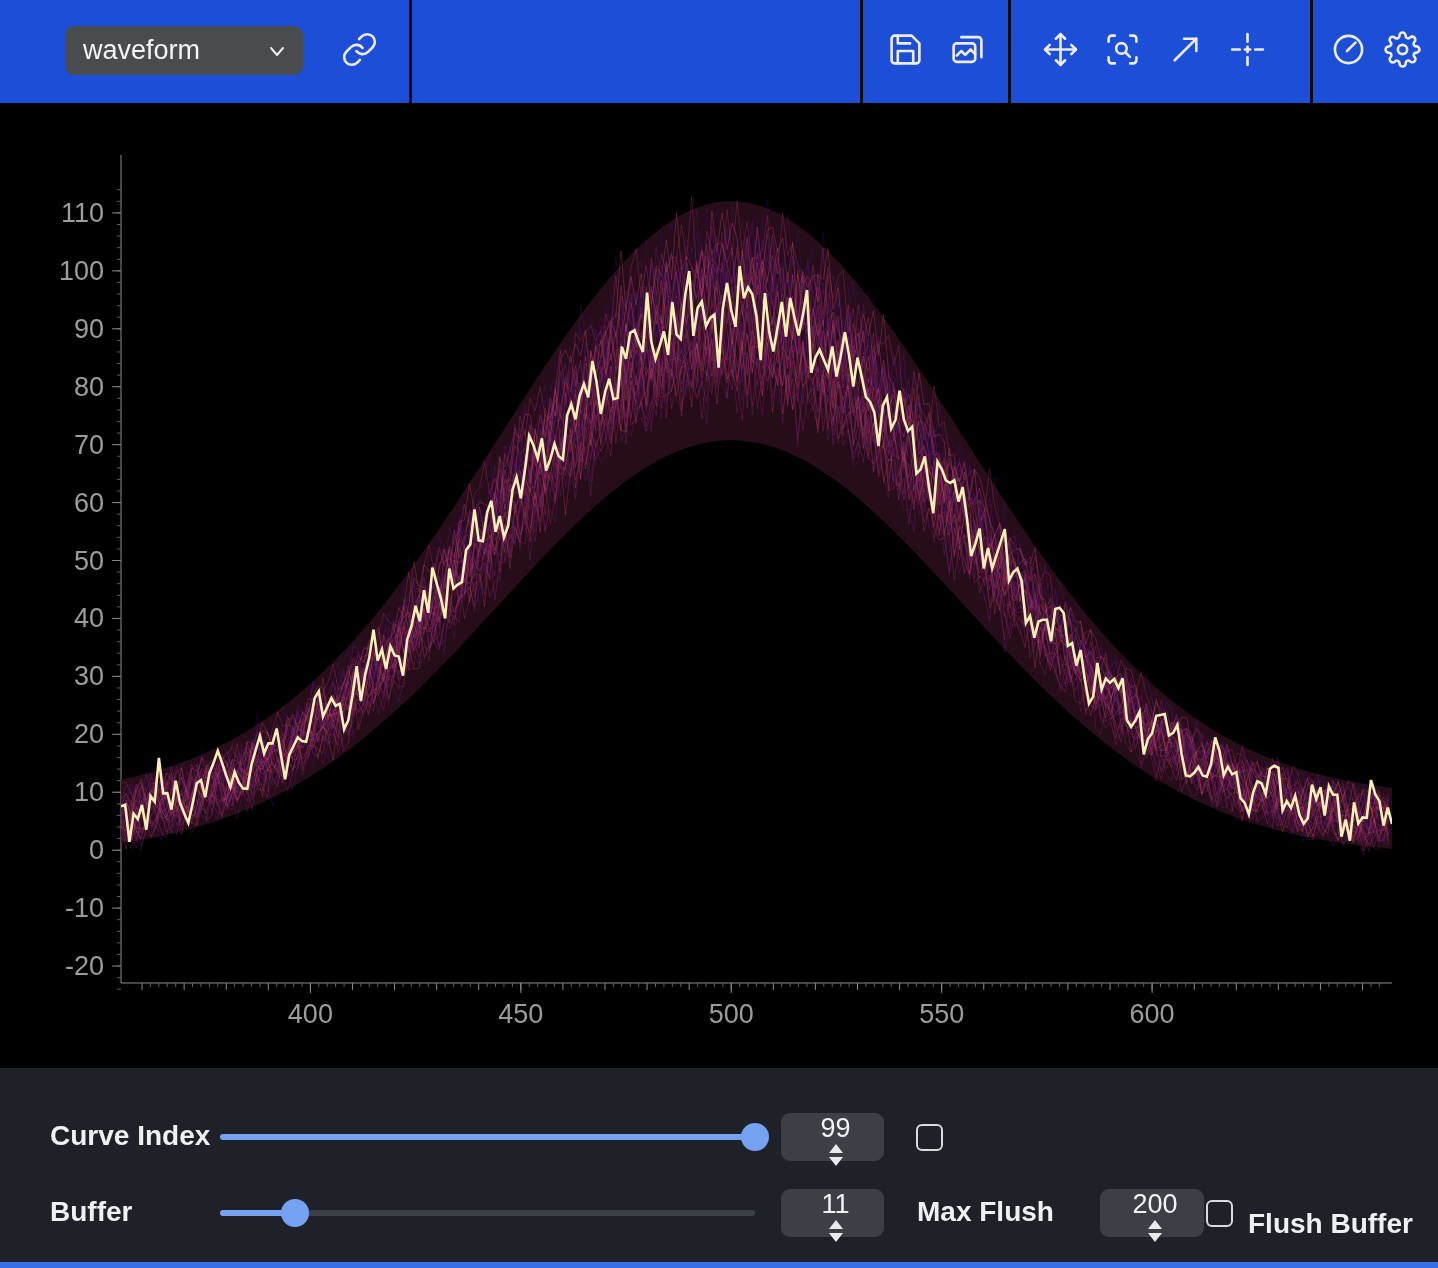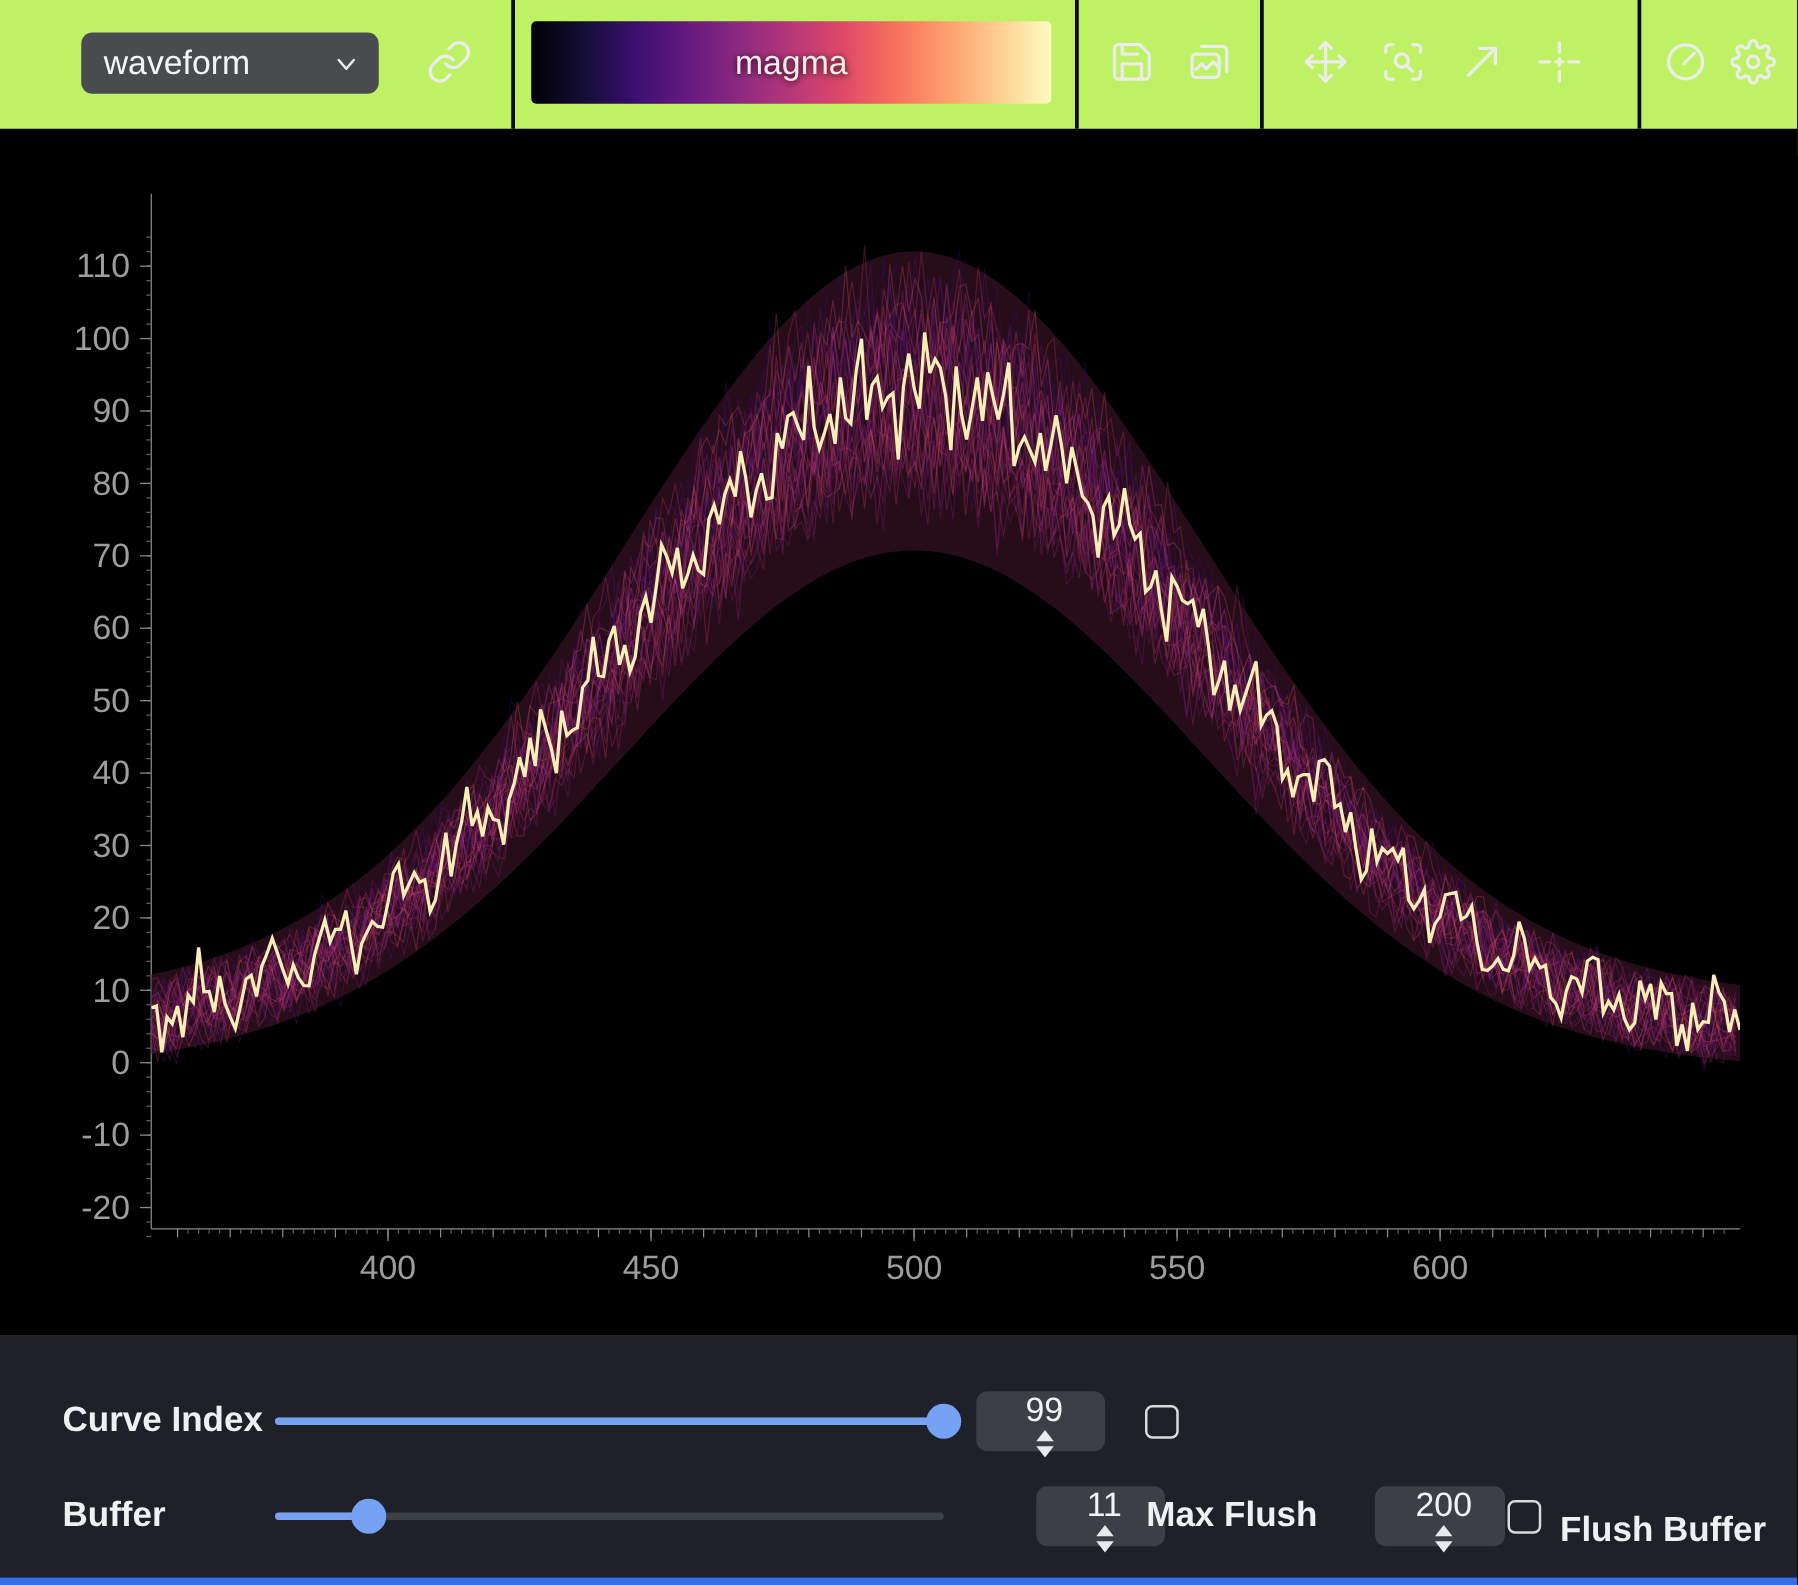--- a/index.html
+++ b/index.html
@@ -1,21 +1,21 @@
 <!DOCTYPE html>
 <html><head>
 <meta charset="utf-8">
 <style>
   * { margin:0; padding:0; box-sizing:border-box; }
   html,body { background:#000; }
   body { font-family:"Liberation Sans", sans-serif; }
   .app { position:relative; width:1438px; height:1268px; background:#000; overflow:hidden; }
 
   
-  .toolbar { position:absolute; top:0; left:0; width:1438px; height:125px; background:#bef264; }
+  .toolbar { position:absolute; top:0; left:0; width:1438px; height:125px; background:#1d4ed8; }
   .vsep { position:absolute; top:0; height:103px; width:3px; background:#0a0a0a; }
   .dropdown { position:absolute; left:65px; top:26px; width:238px; height:49px; background:#494c4f;
               border-radius:9px; display:flex; align-items:center; justify-content:space-between;
               padding:0 14px 0 18px; color:#f4f4f4; font-size:27px; cursor:default; }
   .icon-btn { position:absolute; width:44px; height:44px; display:flex; align-items:center; justify-content:center; }
   .icon-btn svg { width:37px; height:37px; stroke:#ececec; fill:none; stroke-width:1.7;
                   stroke-linecap:round; stroke-linejoin:round; }
   .dropdown svg { width:24px; height:24px; stroke:#ececec; fill:none; stroke-width:2; stroke-linecap:round; stroke-linejoin:round; }
   .cmap { position:absolute; left:425px; top:17px; width:416px; height:66px; border-radius:4px;
           display:flex; align-items:center; justify-content:center; color:#fbecec; font-size:27px;
@@ -58,23 +58,20 @@
 
     <div class="icon-btn" style="left:337px;top:27px;">
       <svg viewBox="0 0 24 24">
         <path d="M10 13a5 5 0 0 0 7.54.54l3-3a5 5 0 0 0-7.07-7.07l-1.72 1.71"></path>
         <path d="M14 11a5 5 0 0 0-7.54-.54l-3 3a5 5 0 0 0 7.07 7.07l1.71-1.71"></path>
       </svg>
     </div>
 
     <div class="vsep" style="left:409px;"></div>
 
-    <div class="cmap" style="background: linear-gradient(90deg, rgb(0, 0, 4), rgb(20, 14, 54), rgb(59, 15, 112), rgb(100, 26, 128), rgb(140, 41, 129), rgb(183, 55, 121), rgb(222, 73, 104), rgb(247, 112, 92), rgb(254, 159, 109), rgb(254, 206, 145), rgb(252, 253, 191));">
-      <span>magma</span>
-    </div>
 
     <div class="vsep" style="left:860px;"></div>
 
     <div class="icon-btn" style="left:883px;top:27px;">
       <svg viewBox="0 0 24 24">
         <path d="M19 21H5a2 2 0 0 1-2-2V5a2 2 0 0 1 2-2h11l5 5v11a2 2 0 0 1-2 2z"></path>
         <polyline points="17 21 17 13 7 13 7 21"></polyline>
         <polyline points="7 3 7 8 15 8"></polyline>
       </svg>
     </div>
@@ -462,21 +459,21 @@
       </div>
     </div>
     <div class="checkbox" style="left:916px;top:56px;"></div>
 
     <div class="ctl-label" style="left:50px;top:128px;">Buffer</div>
     <div class="slider" style="left:220px;top:131px;">
       <div class="track"></div>
       <div class="fill" style="width: 14%;"></div>
       <div class="handle" style="left: calc(14% - 14px);"></div>
     </div>
-    <div class="spin" style="left:781px;top:121px;width:103px;margin-left:48px;">
+    <div class="spin" style="left:781px;top:121px;width:103px;">
       <span>11</span>
       <div class="arrows">
         <div class="tri-up"></div>
         <div class="tri-down"></div>
       </div>
     </div>
     <div class="ctl-label" style="left:917px;top:128px;">Max Flush</div>
     <div class="spin" style="left:1066px;top:121px;width:104px;margin-left:34px;">
       <span>200</span>
       <div class="arrows">

